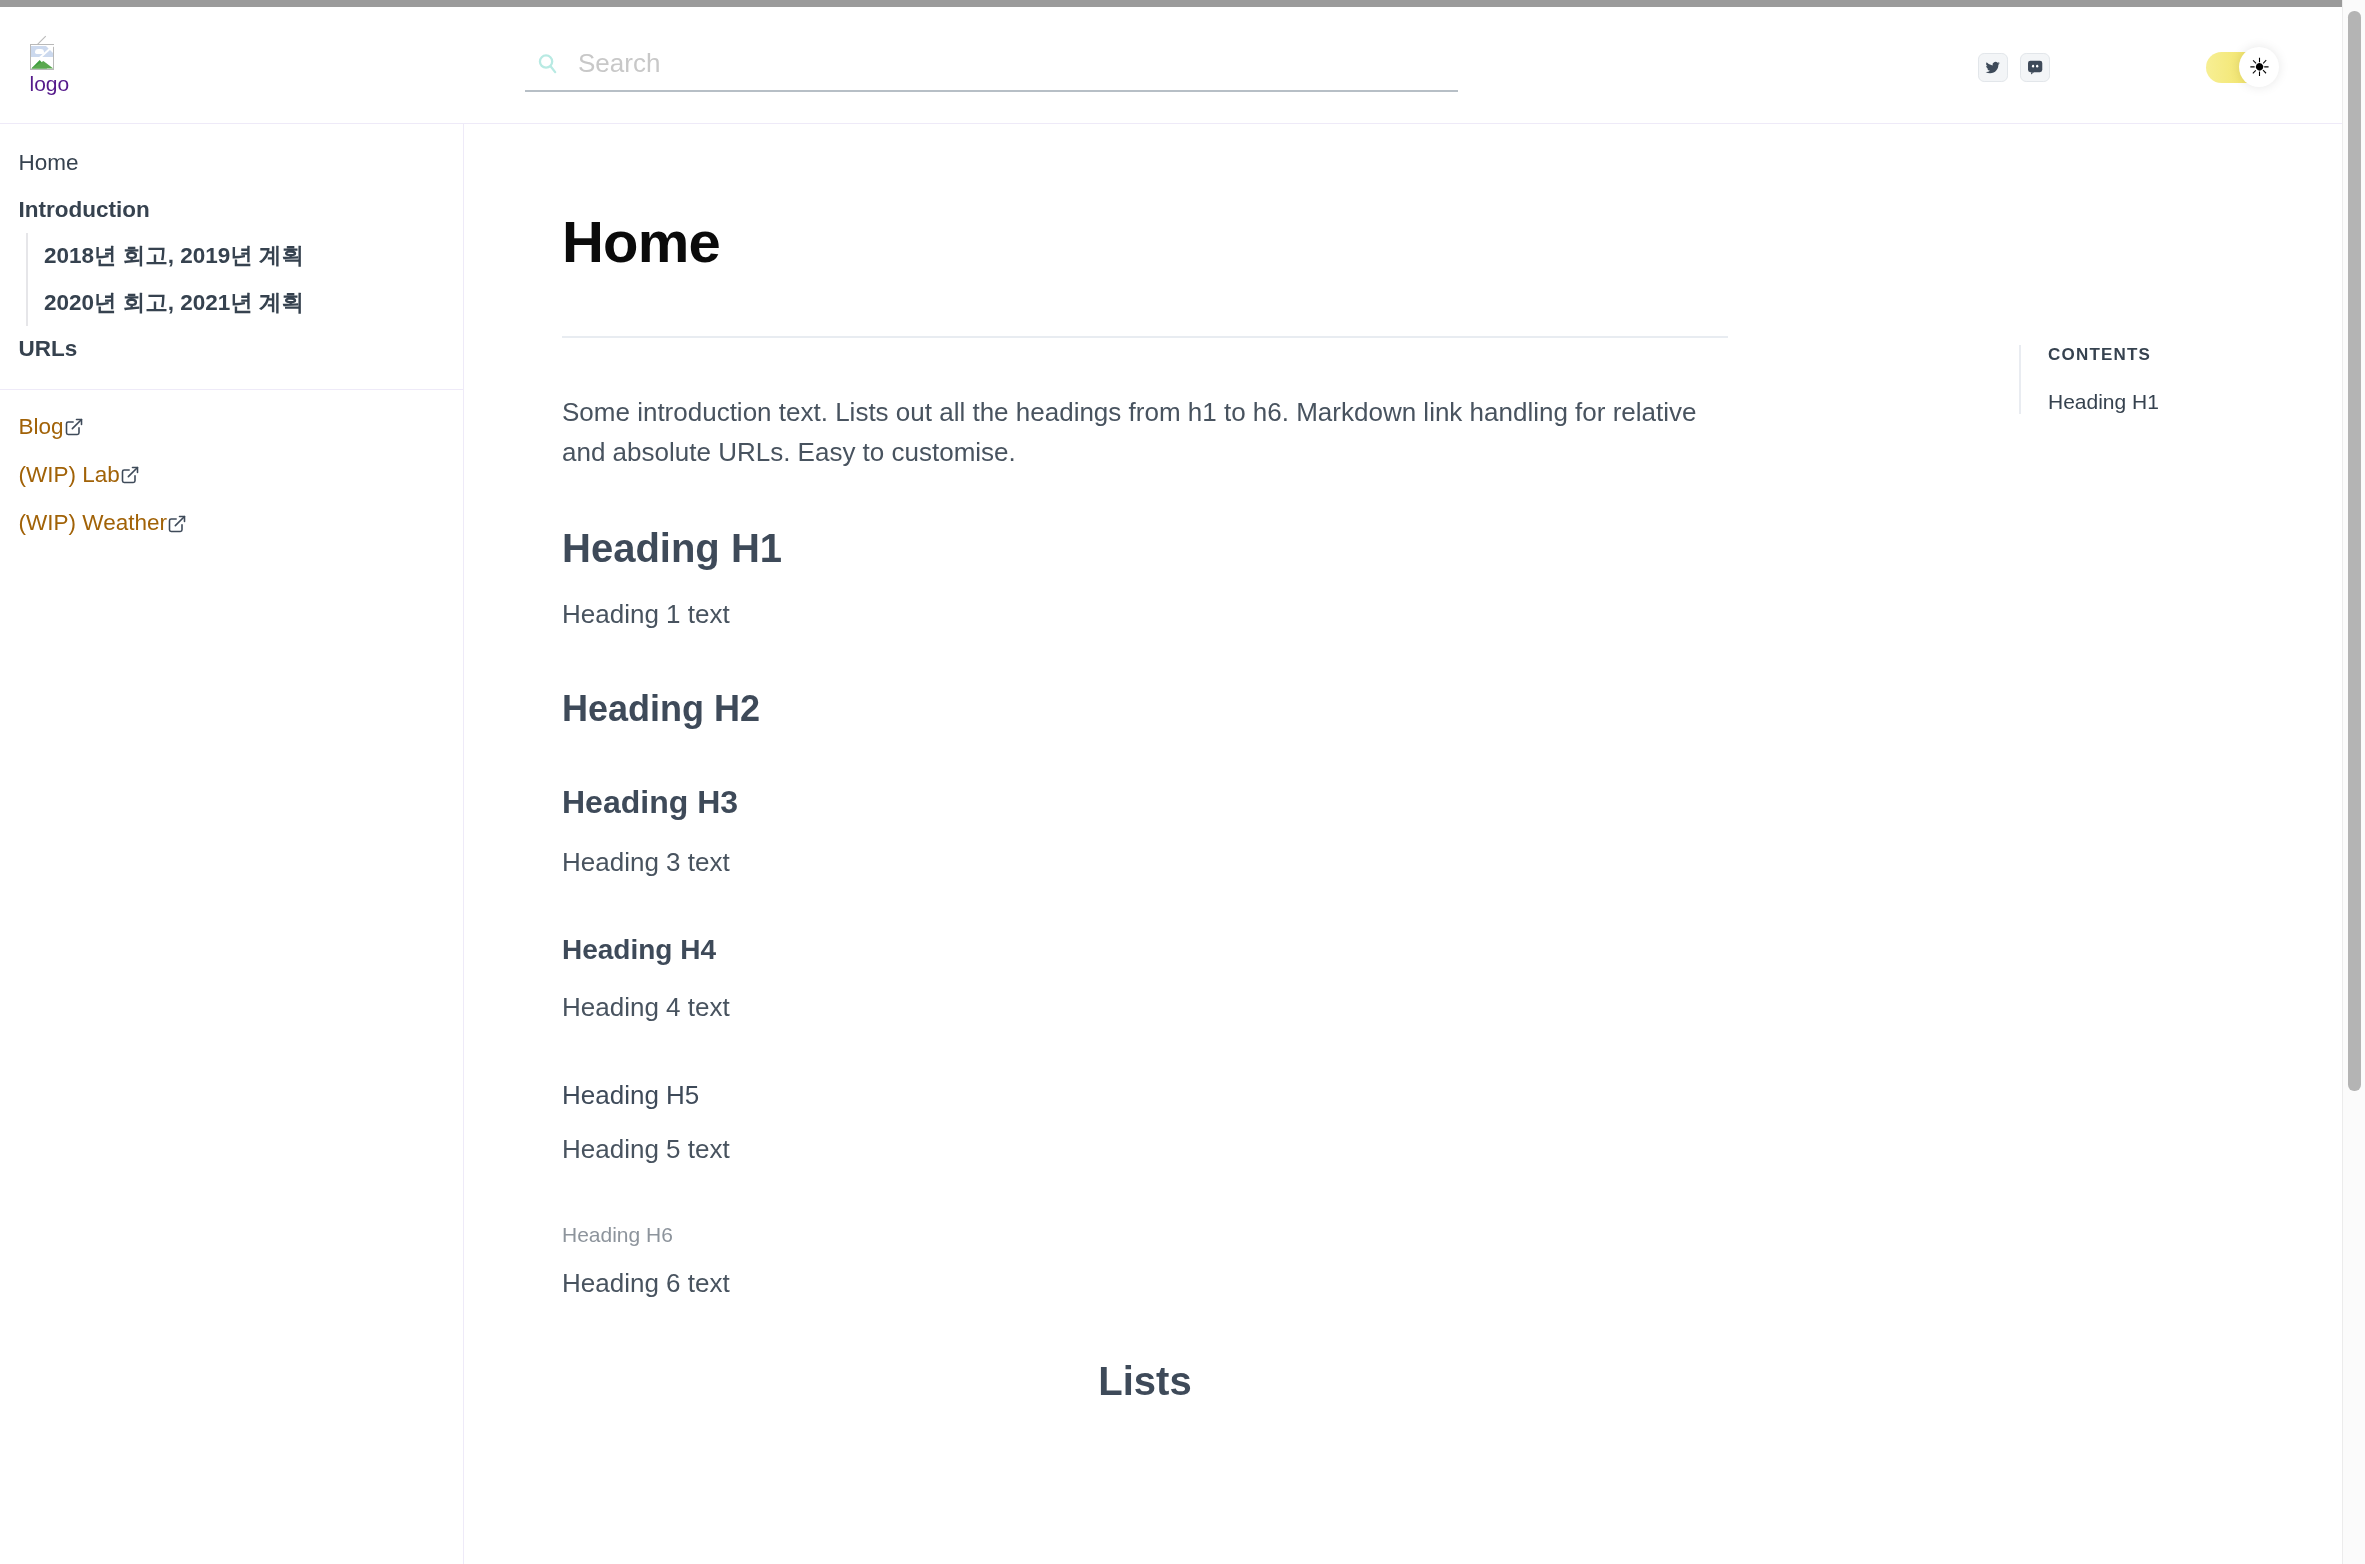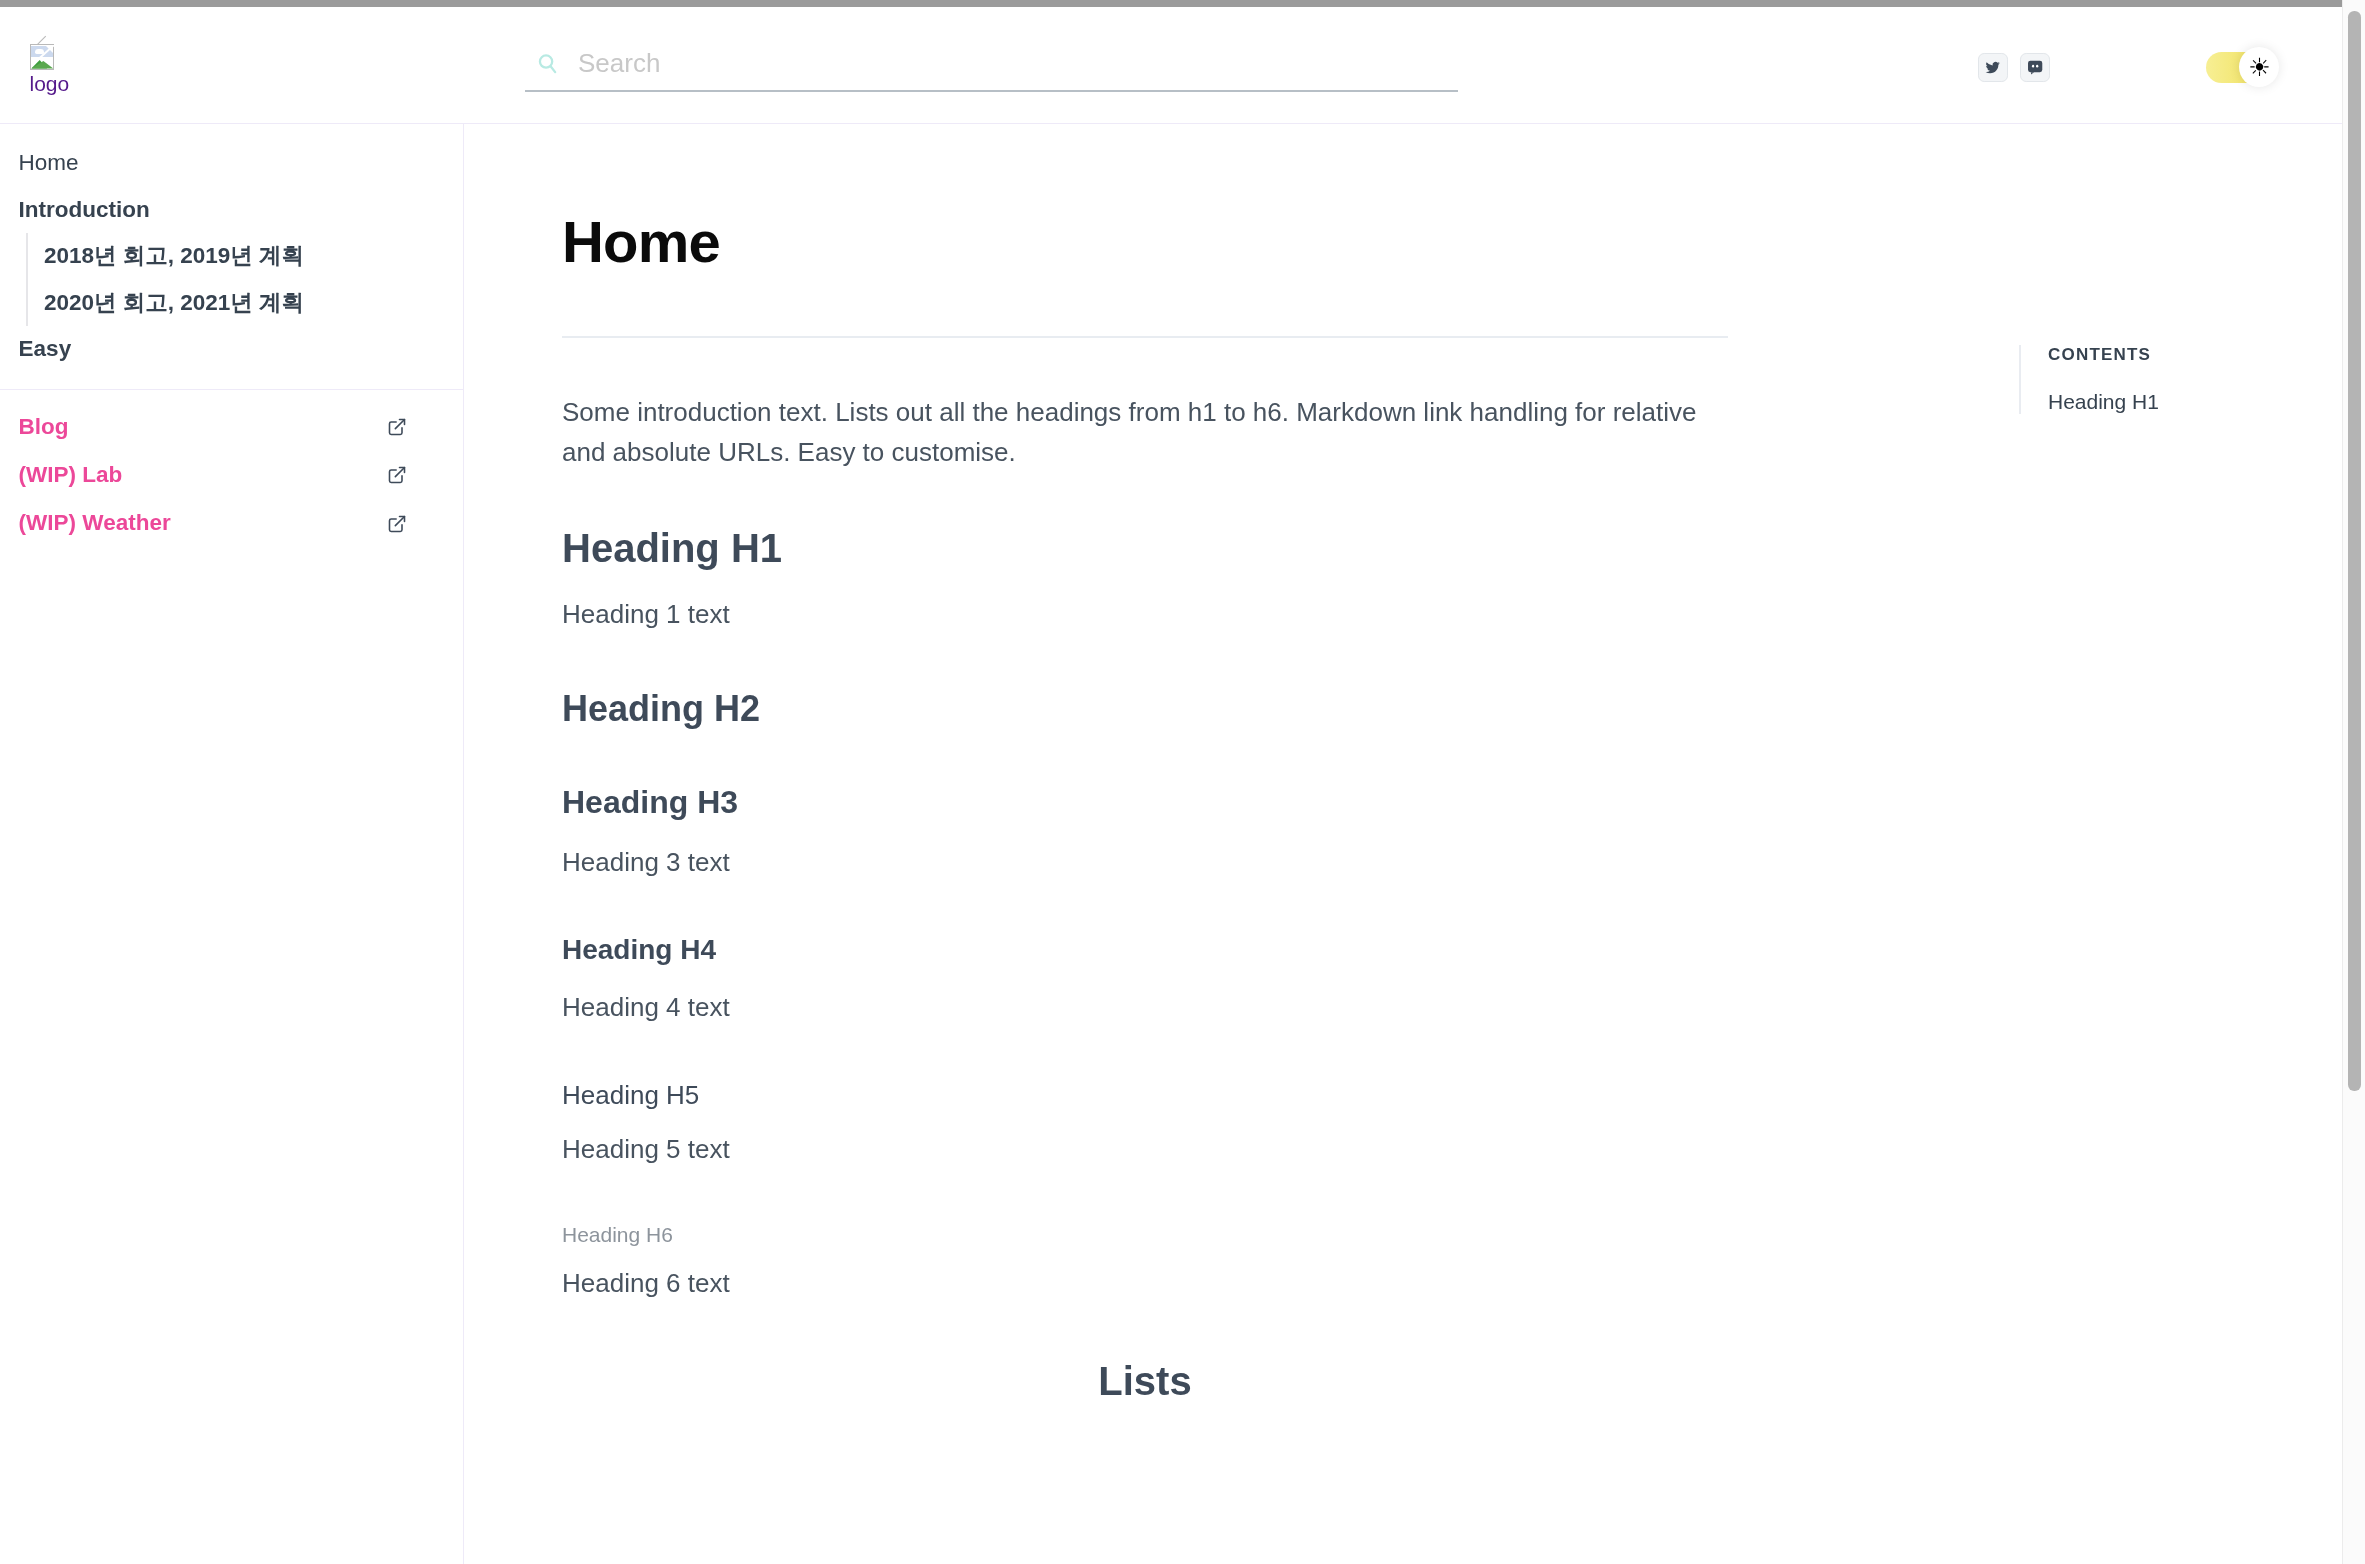--- a/index.html
+++ b/index.html
@@ -258,27 +258,27 @@
   .nav-divider {
     height: 1.6px;
     background: #eeeaf8;
     margin-top: 16.3px;
   }
 
   .nav-group-ext { padding-top: 12.4px; }
   .nav-ext-item {
     display: flex;
     align-items: center;
-    justify-content: space-between;
+    justify-content: flex-start;
     padding: 11px 56px 11px 18.6px;
     font-size: 22.5px;
     line-height: 26.4px;
-    color: #ec4899;
+    color: #a16207;
     text-decoration: none;
-    font-weight: 700;
+    font-weight: 400;
     cursor: pointer;
   }
   .ext-icon { width: 20px; height: 20px; flex: 0 0 20px; }
   .ext-icon svg { display: block; }
 
   
   .main {
     position: absolute;
     top: 117px;
     left: 466px;
@@ -474,21 +474,21 @@
 
     <div class="nav-group">
       <a class="nav-item is-active">Home</a>
       <a class="nav-item is-bold">Introduction</a>
 
       <div class="nav-sub">
         <a class="nav-item">2018년 회고, 2019년 계획</a>
         <a class="nav-item">2020년 회고, 2021년 계획</a>
       </div>
 
-      <a class="nav-item is-bold">Easy</a>
+      <a class="nav-item is-bold">URLs</a>
     </div>
 
     <div class="nav-divider"></div>
 
     <div class="nav-group-ext">
 
       <a class="nav-ext-item">
         <span>Blog</span>
         <span class="ext-icon">
           <svg width="20" height="20" viewBox="0 0 24 24" fill="none" stroke="#3e4a59" stroke-width="1.9" stroke-linecap="round" stroke-linejoin="round">

